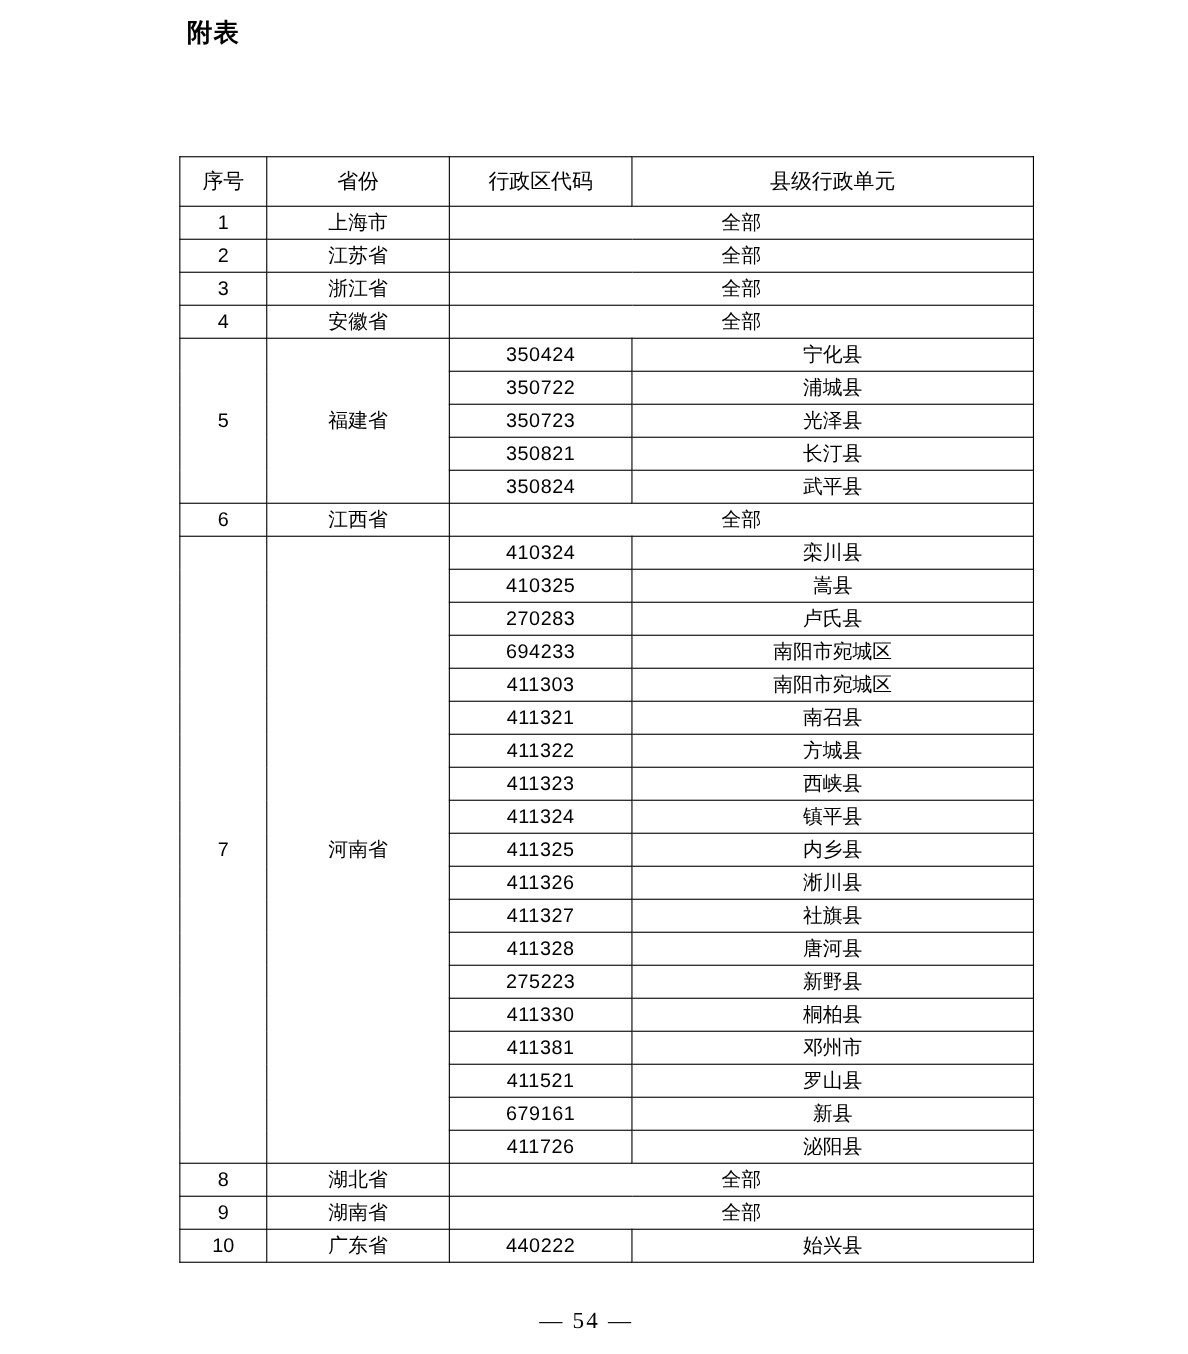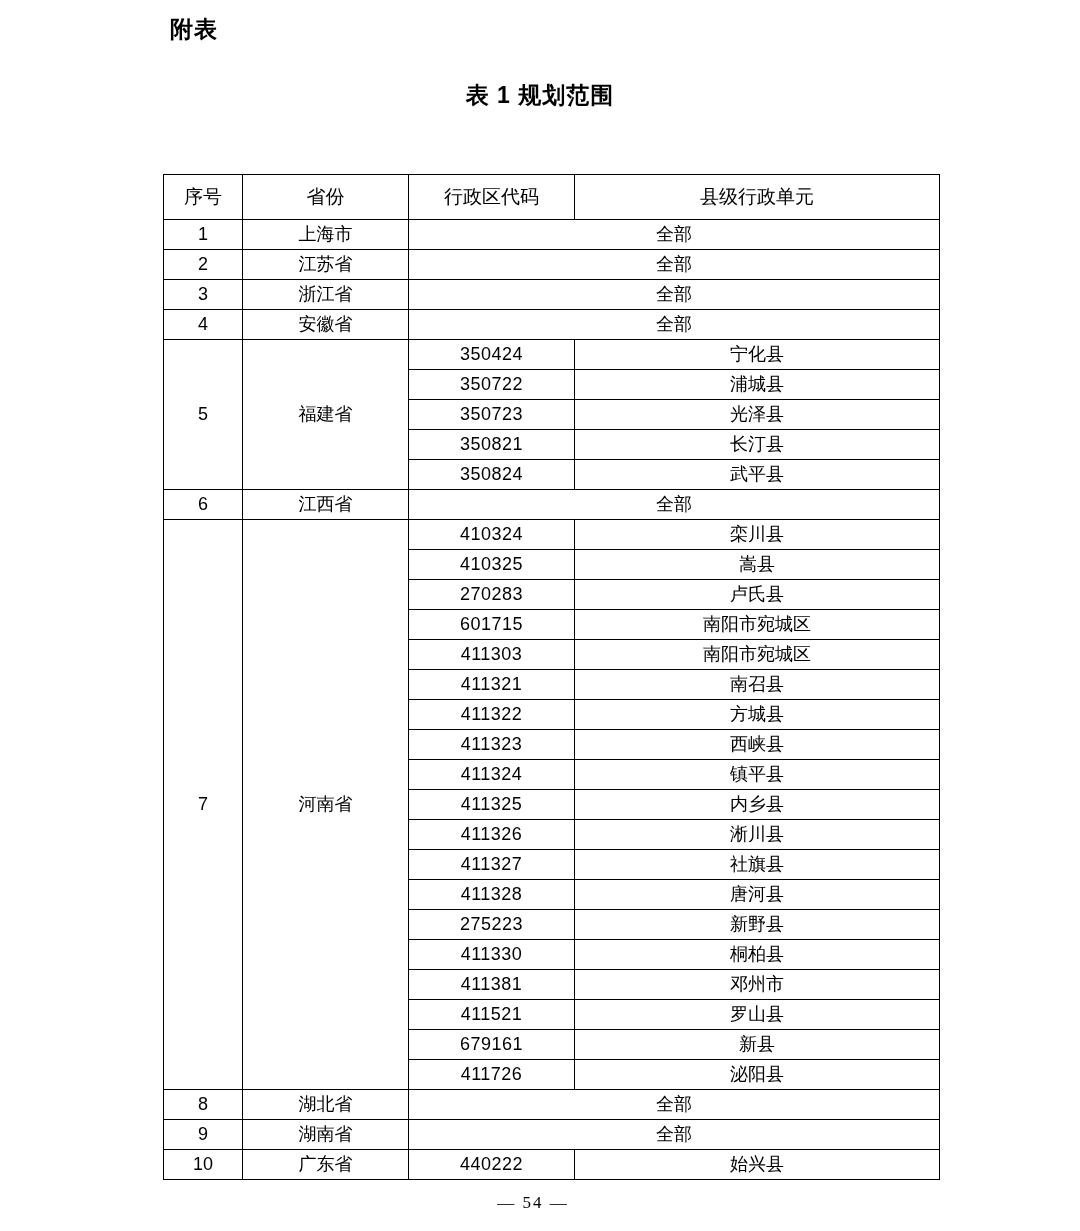--- a/index.html
+++ b/index.html
@@ -45,21 +45,20 @@
   .table-wrap {
     position: absolute;
     left: 163px;
     top: 142px;
     width: 772px;
   }
   table.range-table {
     border-collapse: collapse;
     width: 772px;
     table-layout: fixed;
-    margin-top: 32px;
   }
   table.range-table td, table.range-table th {
     border: 1px solid #000000;
     font-size: 18px;
     text-align: center;
     vertical-align: middle;
     padding: 0;
     font-weight: normal;
     font-family: "Liberation Sans", "DejaVu Sans", sans-serif;
   }
@@ -81,33 +80,32 @@
   th.code-col { width: 165px; }
   th.unit-col { width: 364px; }
   td.tall { height: 55px; line-height: 55px; }
   .code-cell { font-family: "Liberation Serif", "DejaVu Serif", serif; font-size: 19px; letter-spacing: 0.5px;}
   .page-number {
     position: absolute;
     left: 0;
     right: 14px;
     bottom: 18px;
     text-align: center;
-    font-size: 17px;
+    font-size: 21px;
     font-family: "Liberation Serif", "DejaVu Serif", serif;
     letter-spacing: 2px;
   }
 </style>
 </head>
 <body>
 
 <div class="page">
 
   <div class="doc-label">附表</div>
 
-  <div class="table-title">表 1  规划范围</div>
 
   <div class="table-wrap">
     <table class="range-table">
       <thead>
         <tr>
           <th class="num-col">序号</th>
           <th class="prov-col">省份</th>
           <th class="code-col">行政区代码</th>
           <th class="unit-col">县级行政单元</th>
         </tr>
@@ -168,21 +166,21 @@
           </tr>
           <tr>
             <td class="code-col code-cell">410325</td>
             <td class="unit-col">嵩县</td>
           </tr>
           <tr>
             <td class="code-col code-cell">270283</td>
             <td class="unit-col">卢氏县</td>
           </tr>
           <tr>
-            <td class="code-col code-cell tall">601715</td>
+            <td class="code-col code-cell tall">694233</td>
             <td class="unit-col tall">南阳市宛城区</td>
           </tr>
           <tr>
             <td class="code-col code-cell tall">411303</td>
             <td class="unit-col tall">南阳市宛城区</td>
           </tr>
           <tr>
             <td class="code-col code-cell">411321</td>
             <td class="unit-col">南召县</td>
           </tr>

